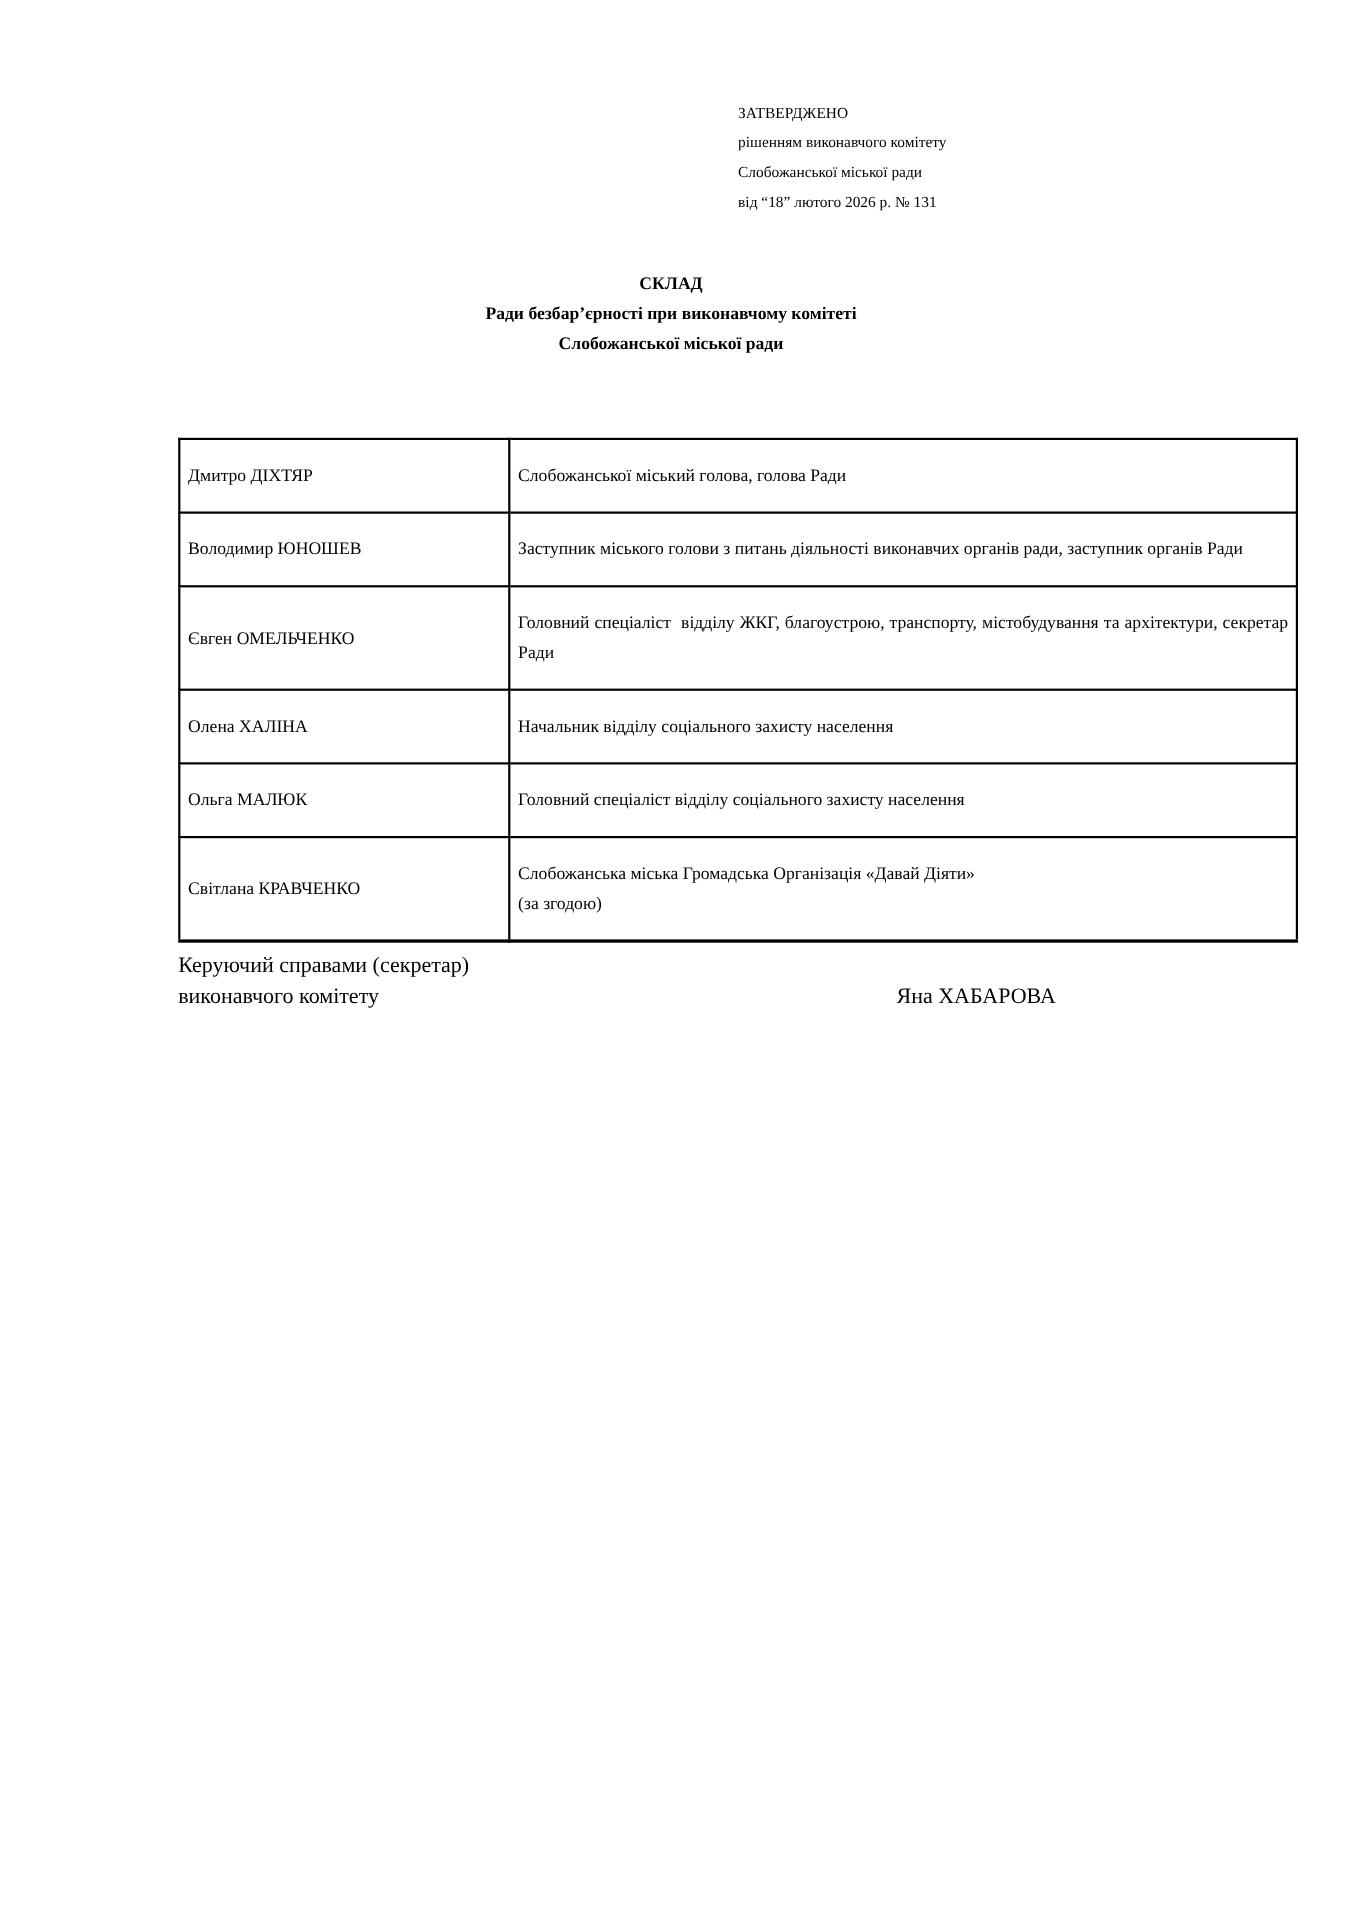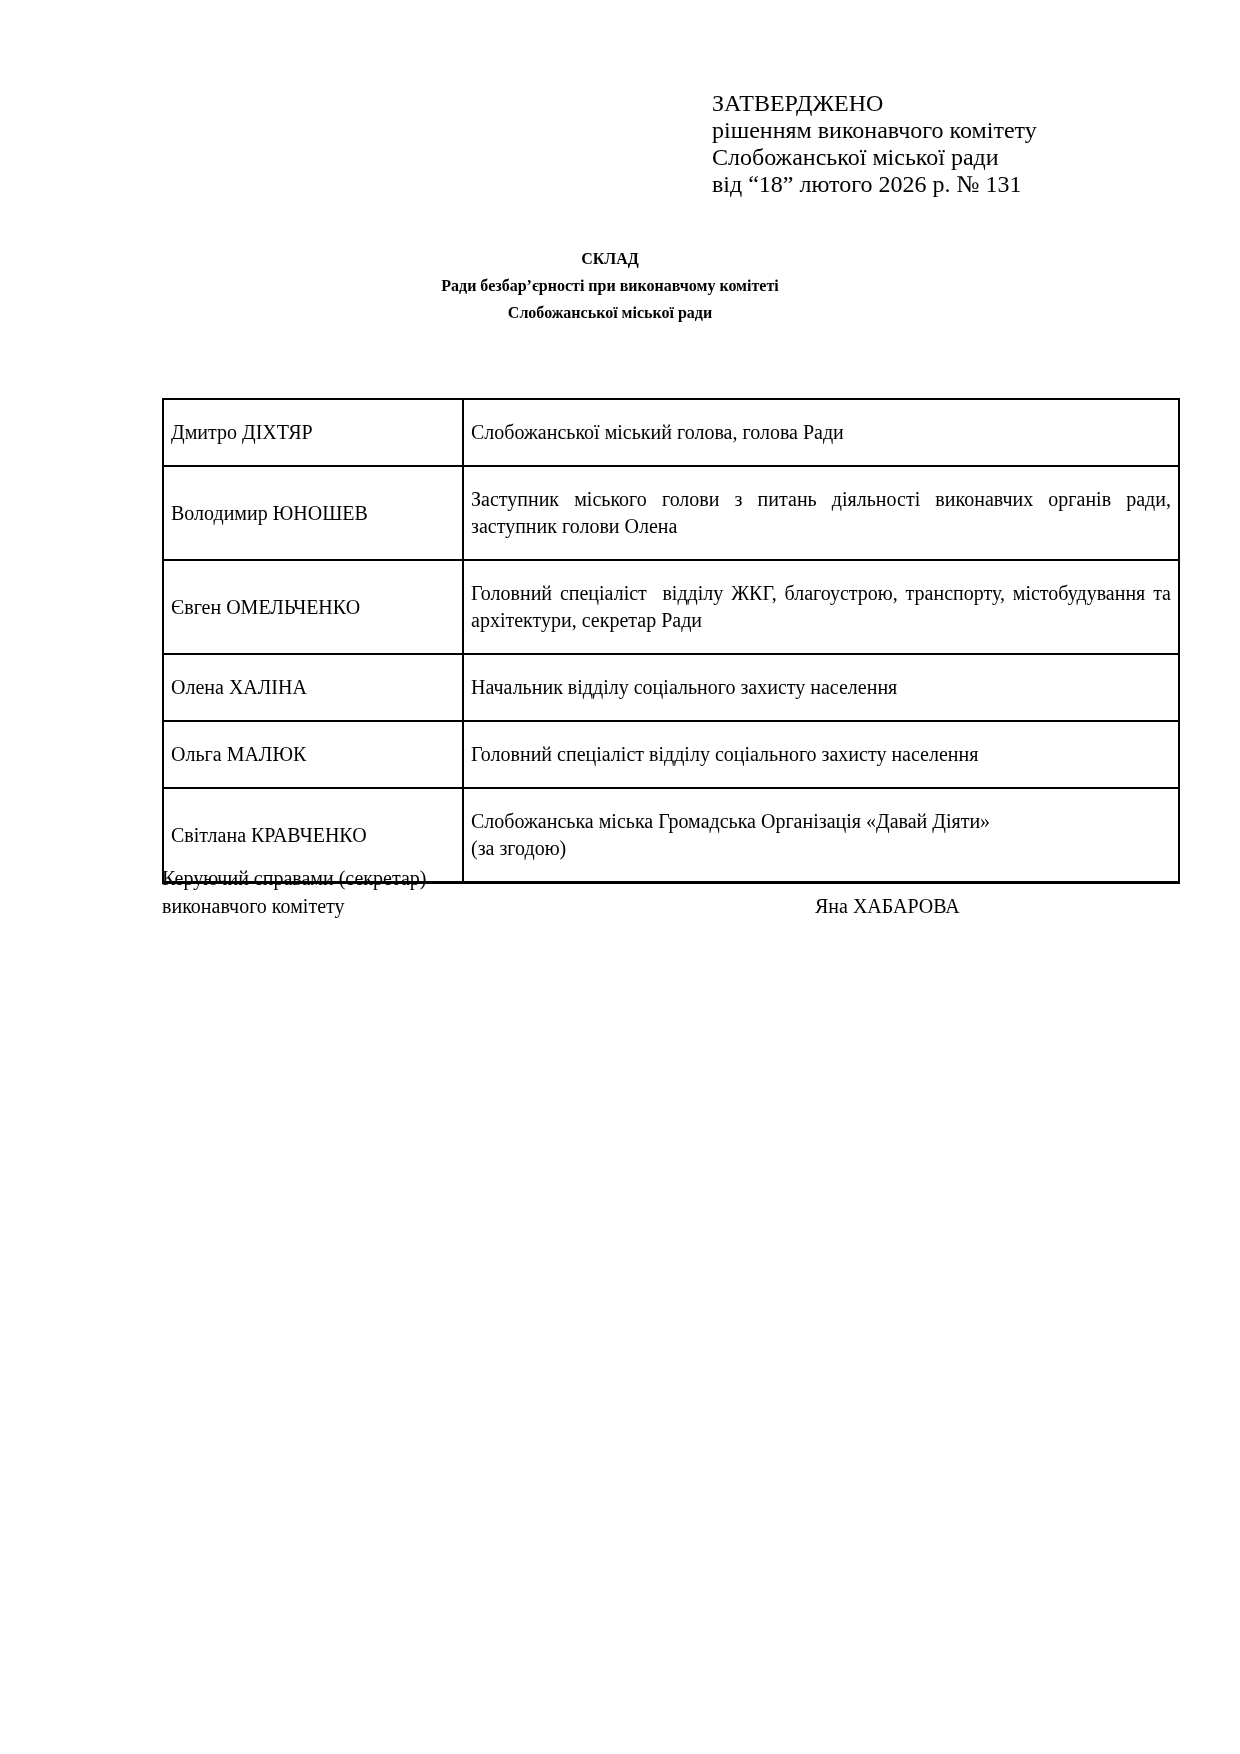--- a/index.html
+++ b/index.html
@@ -14,23 +14,23 @@
   }
   .page {
     position: absolute;
     inset: 0;
     background: #ffffff;
   }
 
   
   .approval {
     position: absolute;
-    left: 712px;
+    left: 671px;
     top: 90px;
-    font-size: 24px;
+    font-size: 14px;
     line-height: 27px;
     white-space: nowrap;
   }
 
   
   .doc-title {
     position: absolute;
     left: 120px;
     top: 245px;
     width: 980px;
@@ -47,21 +47,21 @@
     top: 398px;
     width: 896px;
   }
   table.members {
     border-collapse: collapse;
     width: 100%;
     table-layout: fixed;
   }
   table.members td {
     border: 2px solid #000000;
-    font-size: 20px;
+    font-size: 16px;
     line-height: 27px;
     padding: 19px 7px;
     vertical-align: middle;
     white-space: pre-wrap;
   }
   table.members tr:first-child td { height: 40px; }
   table.members { border-bottom: 3px solid #000; }
   td.col-name { width: 300px; text-align: left; }
   td.col-position { width: 716px; text-align: justify; }
 
@@ -103,21 +103,21 @@
 
   <div class="members-table-wrap">
     <table class="members">
       <tbody>
         <tr>
           <td class="col-name">Дмитро ДІХТЯР</td>
           <td class="col-position">Слобожанської міський голова, голова Ради</td>
         </tr>
         <tr>
           <td class="col-name">Володимир ЮНОШЕВ</td>
-          <td class="col-position">Заступник міського голови з питань діяльності виконавчих органів ради, заступник голови Олена</td>
+          <td class="col-position">Заступник міського голови з питань діяльності виконавчих органів ради, заступник органів Ради</td>
         </tr>
         <tr>
           <td class="col-name">Євген ОМЕЛЬЧЕНКО</td>
           <td class="col-position">Головний спеціаліст  відділу ЖКГ, благоустрою, транспорту, містобудування та архітектури, секретар Ради</td>
         </tr>
         <tr>
           <td class="col-name">Олена ХАЛІНА</td>
           <td class="col-position">Начальник відділу соціального захисту населення</td>
         </tr>
         <tr>

